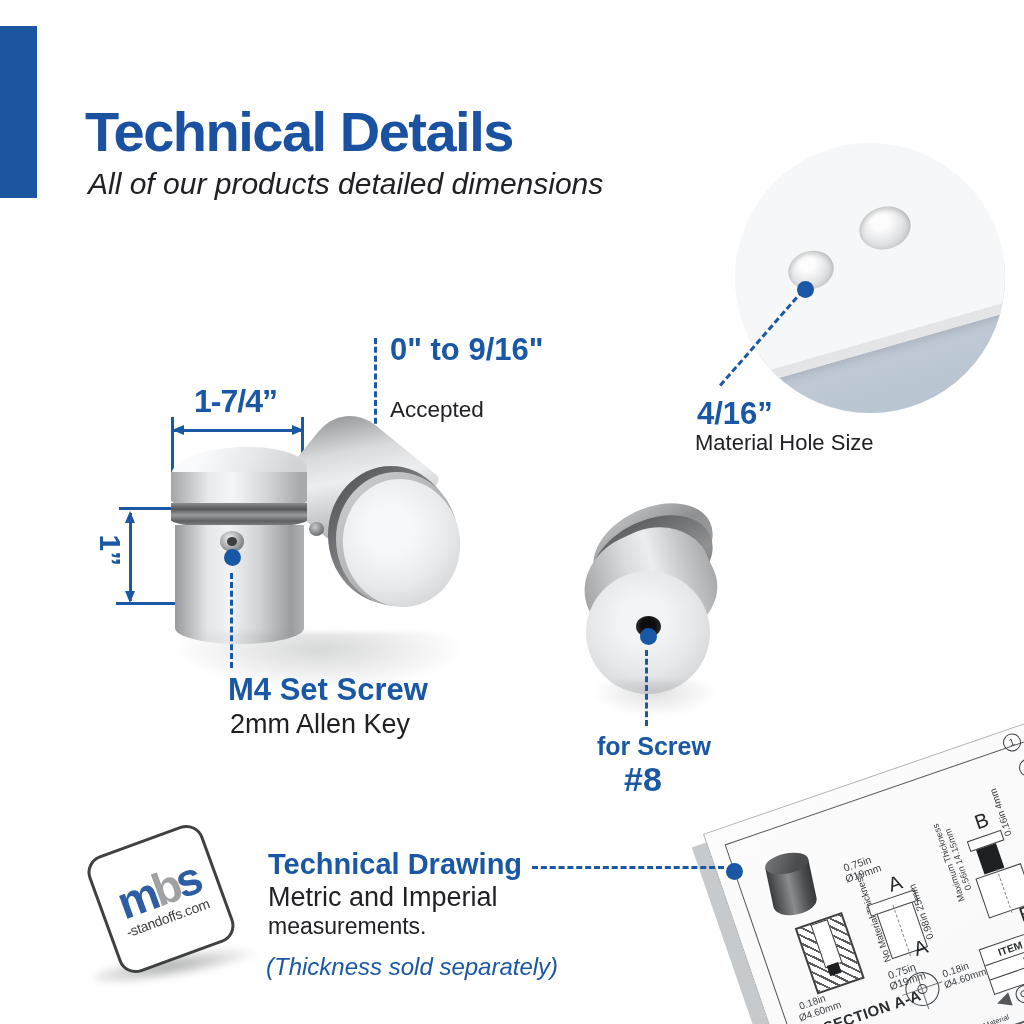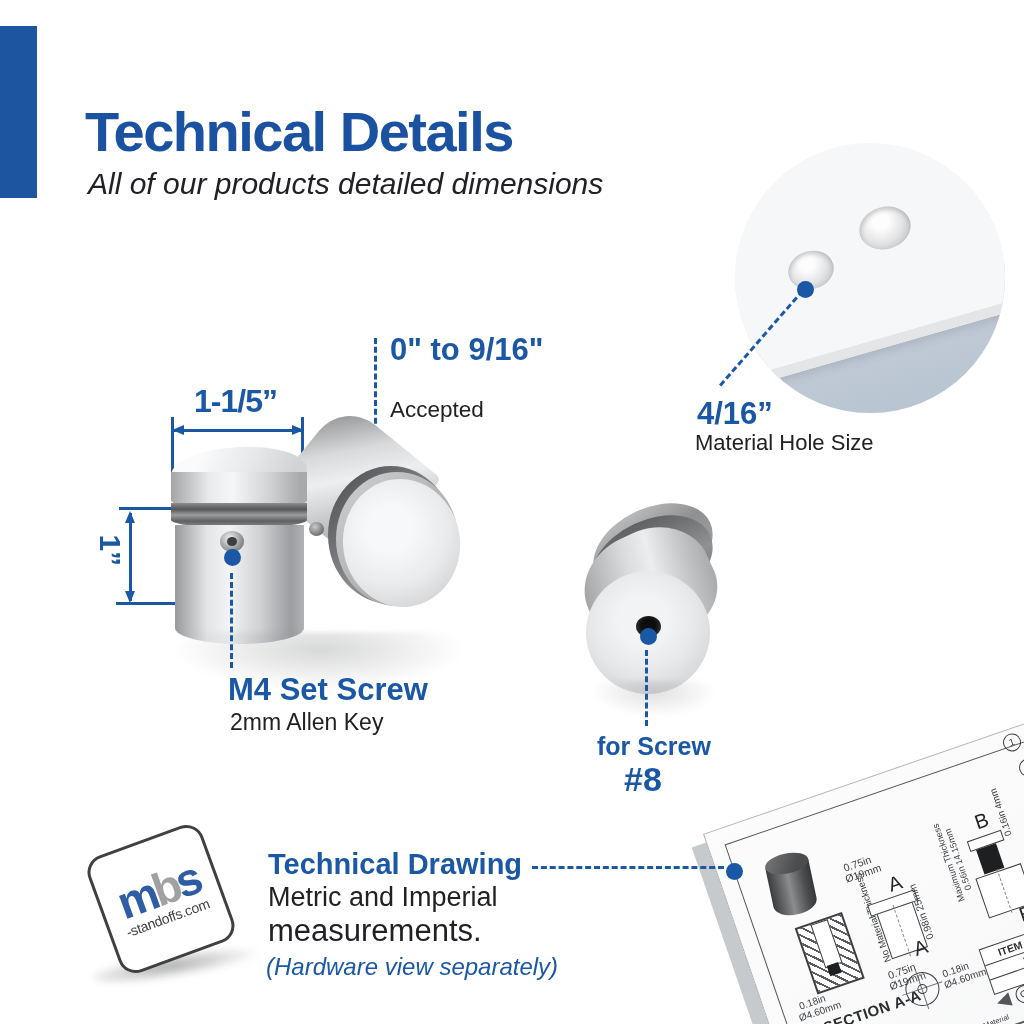--- a/index.html
+++ b/index.html
@@ -56,21 +56,21 @@
   </div>
   <div class="vdash" style="left:760px;top:249px;height:126px;transform:rotate(41deg);z-index:6;"></div>
   <div class="t blue" style="left:697px;top:370px;font-size:31px;">4/16”</div>
   <div class="t dark" style="left:695px;top:404px;font-size:22px;">Material Hole Size</div>
 
   <div class="vdash" style="left:374px;top:312px;height:130px;"></div>
   <div class="dot" style="left:367px;top:444px;"></div>
   <div class="t blue" style="left:390px;top:306px;font-size:31px;">0" to 9/16"</div>
   <div class="t dark" style="left:390px;top:371px;font-size:22.5px;">Accepted</div>
 
-  <div class="t blue" style="left:194px;top:357px;font-size:32px;letter-spacing:-1px;">1-1/5”</div>
+  <div class="t blue" style="left:194px;top:357px;font-size:32px;letter-spacing:-1px;">1-7/4”</div>
   <div class="harrow" style="left:174px;top:403px;width:128px;"></div>
   <div class="tick" style="left:171px;top:391px;width:3px;height:61px;"></div>
   <div class="tick" style="left:301px;top:391px;width:3px;height:57px;"></div>
 
   <div class="tick" style="left:119px;top:481px;width:55px;height:3px;"></div>
   <div class="tick" style="left:116px;top:576px;width:67px;height:3px;"></div>
   <div class="varrow" style="left:129px;top:487px;height:88px;"></div>
   <div class="t blue" style="left:80px;top:507px;width:60px;text-align:center;font-size:30px;transform:rotate(90deg);">1”</div>
 
   <div>
@@ -122,21 +122,21 @@
 
   <div class="abs" style="left:172px;top:606px;width:295px;height:58px;
               background:radial-gradient(ellipse at 50% 30%, rgba(150,152,154,.38), rgba(255,255,255,0) 70%);
               filter:blur(2px);"></div>
   <div class="abs" style="left:592px;top:655px;width:125px;height:36px;
               background:radial-gradient(ellipse at 50% 30%, rgba(150,152,154,.30), rgba(255,255,255,0) 70%);
               filter:blur(2px);"></div>
 
   <div class="vdash" style="left:230px;top:547px;height:95px;"></div>
   <div class="t blue" style="left:228px;top:646px;font-size:31px;">M4 Set Screw</div>
-  <div class="t dark" style="left:230px;top:683px;font-size:23px;">2mm Allen Key</div>
+  <div class="t dark" style="left:230px;top:683px;font-size:27px;">2mm Allen Key</div>
 
   <div class="vdash" style="left:645px;top:624px;height:76px;"></div>
   <div class="t blue" style="left:597px;top:706px;font-size:25px;">for Screw</div>
   <div class="t blue" style="left:624px;top:734px;font-size:34px;">#8</div>
 
   <div class="abs" style="left:703px;top:808px;width:690px;height:540px;transform:rotate(-19deg);transform-origin:0 0;
               background:linear-gradient(160deg,#fcfcfd,#f3f4f5);border:1px solid #b2b5b7;
               box-shadow:-15px 9px 0 #c7cacc;z-index:1;">
     <div class="abs" style="left:16px;top:16px;width:640px;height:500px;border:1.5px solid #55585a;"></div>
 
@@ -221,22 +221,22 @@
     <div class="sheet-t" style="left:202px;top:268px;font-size:7.5px;transform:rotate(-1deg);">Material</div>
 
     <div class="abs" style="left:148px;top:280px;width:280px;height:1.5px;background:#55585a;"></div>
     <div class="abs" style="left:142px;top:300px;width:300px;height:1.5px;background:#55585a;"></div>
   </div>
 
   <div class="t blue" style="left:268px;top:822px;font-size:29px;z-index:5;">Technical Drawing</div>
   <div class="hdash" style="left:532px;top:840px;width:192px;z-index:5;"></div>
   <div class="dot" style="left:726px;top:837px;z-index:5;"></div>
   <div class="t dark" style="left:268px;top:856px;font-size:27px;z-index:5;">Metric and Imperial</div>
-  <div class="t dark" style="left:268px;top:887px;font-size:31px;z-index:5;text-align:center;">measurements.</div>
-  <div class="t" style="left:266px;top:927px;font-size:24px;font-style:italic;color:#1a57a5;font-weight:500;z-index:5;">(Hardware view separately)</div>
+  <div class="t dark" style="left:268px;top:887px;font-size:23px;z-index:5;text-align:center;">measurements.</div>
+  <div class="t" style="left:266px;top:927px;font-size:24px;font-style:italic;color:#1a57a5;font-weight:500;z-index:5;">(Thickness sold separately)</div>
 
   <div class="abs" style="left:92px;top:926px;width:170px;height:26px;border-radius:50%;transform:rotate(-9deg);
               background:radial-gradient(ellipse at 45% 50%, rgba(70,72,74,.45), rgba(120,122,124,0) 70%);
               filter:blur(3px);z-index:2;"></div>
   <div class="abs" style="left:100px;top:811px;width:116px;height:118px;transform:rotate(-20deg);background:#fff;
               border:3px solid #3e4042;border-radius:18px;z-index:3;
               display:flex;flex-direction:column;align-items:center;justify-content:center;">
     <div style="font-size:46px;font-weight:bold;letter-spacing:-4px;line-height:.85;">
       <span style="color:#2e5da4;">m</span><span style="color:#9fa1a3;">b</span><span style="color:#2e5da4;">s</span>
     </div>

